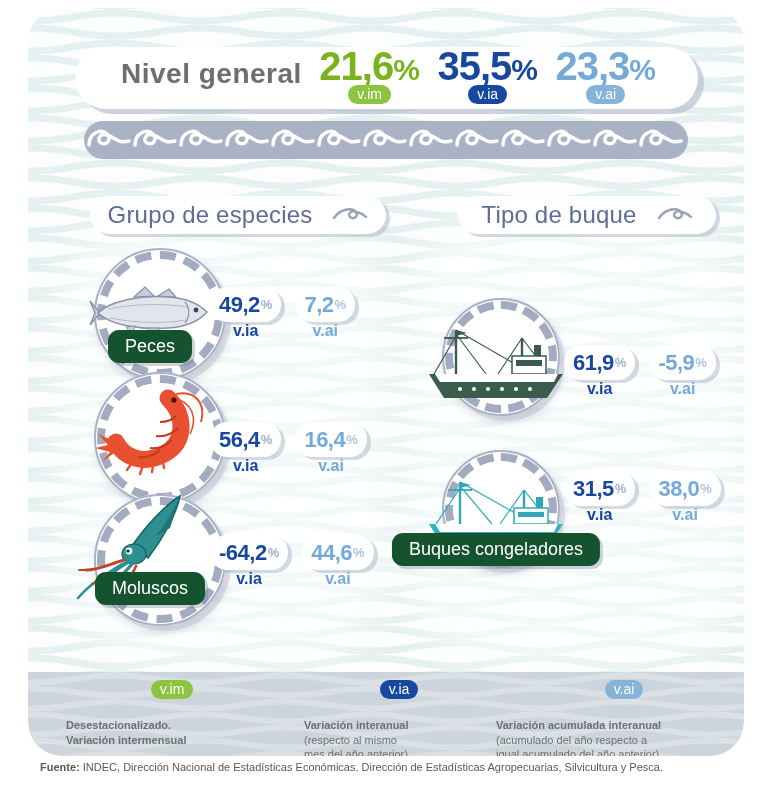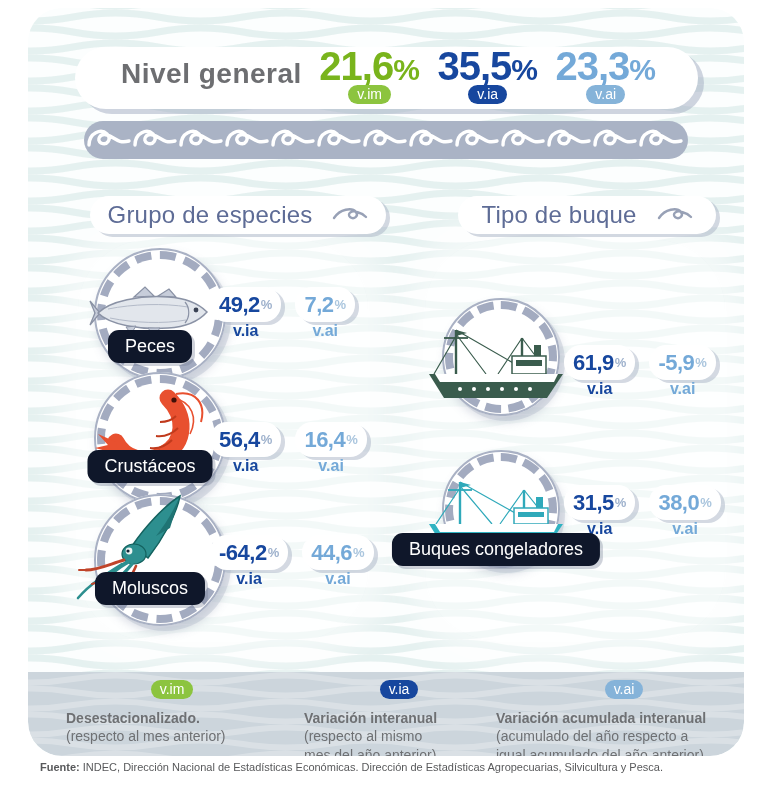--- a/index.html
+++ b/index.html
@@ -34,42 +34,42 @@
   .t-vessels{left:430px;top:188px;width:258px;}
   .curl{width:36px;height:20px;flex:0 0 auto;}
 
   
   .ring{position:absolute;border-radius:50%;background:#fff;box-shadow:5px 5px 0 rgba(173,181,198,.35),3px 6px 10px rgba(110,120,150,.25);}
   .ring::before{content:"";position:absolute;inset:3px;border-radius:50%;border:8px dashed #a3abc0;}
   .ring::after{content:"";position:absolute;inset:0;border-radius:50%;border:2px solid #a9b1c4;}
   .art{position:absolute;}
 
   
-  .label-pill{position:absolute;transform:translateX(-50%);background:#0f172a;color:#fff;font-size:18px;
+  .label-pill{position:absolute;transform:translateX(-50%);background:#14532d;color:#fff;font-size:18px;
     padding:6px 17px;border-radius:11px;white-space:nowrap;box-shadow:3px 3px 0 rgba(118,126,150,.35);z-index:5;}
 
   
   .values{position:absolute;display:flex;gap:14px;z-index:4;}
   .vcol{display:flex;flex-direction:column;align-items:center;}
   .vpill{background:#fff;border-radius:17px;height:35px;min-width:58px;padding:0 9px;box-sizing:border-box;
     display:inline-flex;align-items:center;justify-content:center;box-shadow:4px 3px 0 rgba(170,179,197,.5);}
   .vnum{font-size:22px;font-weight:bold;letter-spacing:-.5px;}
   .vpct{font-size:13px;font-weight:bold;margin-left:1px;}
   .dark .vnum{color:#17479e}.dark .vpct{color:#9fb2cd}
   .light .vnum{color:#74a9d8}.light .vpct{color:#abc6de}
   .vtag{font-size:16px;font-weight:bold;}
   .dark .vtag{color:#17479e}.light .vtag{color:#74a9d8}
 
   
   .legend-band{position:absolute;left:0;bottom:0;width:100%;height:84px;background:#ccd5dc;border-radius:0 0 34px 34px;overflow:hidden;}
   .legend-block{position:absolute;top:8px;display:flex;flex-direction:column;align-items:center;}
   .lb-1{left:38px;width:212px;}
   .lb-2{left:276px;width:190px;}
   .lb-3{left:468px;width:256px;}
-  .legend-text{margin-top:10px;font-size:14px;line-height:1.32;color:#6e7073;align-self:flex-start;}
+  .legend-text{margin-top:19px;font-size:11px;line-height:1.32;color:#6e7073;align-self:flex-start;}
   .legend-text .b{font-weight:bold;}
 
   .footer{position:absolute;left:40px;top:761px;font-size:11px;color:#58595b;}
   .footer b{font-weight:bold;}
 </style>
 </head>
 <body>
 
 <div class="sheet">
   <svg id="waves-main" class="waves" viewBox="0 0 716 748" preserveAspectRatio="none">
@@ -207,21 +207,20 @@
   <div class="ring" style="left:66px;top:364px;width:132px;height:132px"></div>
   <svg class="art" style="left:64px;top:370px;width:112px;height:112px" viewBox="0 0 112 112">
     <path d="M84 16 C104 12 114 26 109 44" fill="none" stroke="#e8502f" stroke-width="2"></path>
     <path d="M82 20 C100 24 106 40 98 56" fill="none" stroke="#e8502f" stroke-width="1.6"></path>
     <path d="M76 20 C94 38 94 64 72 76 C52 87 32 80 24 64" fill="none" stroke="#e8502f" stroke-width="17" stroke-linecap="round"></path>
     <path d="M84 38 C80 42 74 44 68 44 M86 50 C80 56 72 59 64 58 M80 62 C74 68 66 71 58 70 M68 72 C62 78 54 80 46 79" fill="none" stroke="#c03a1c" stroke-width="2"></path>
     <path d="M52 84 l-4 12 M62 82 l-2 12 M42 82 l-7 10 M70 78 l2 12" stroke="#e8502f" stroke-width="2.4" fill="none" stroke-linecap="round"></path>
     <path d="M24 64 L6 56 L16 67 L3 70 L18 74 L10 84 L26 72 Z" fill="#e8502f"></path>
     <circle cx="82" cy="22" r="2.6" fill="#401008"></circle>
   </svg>
-  <div class="label-pill" style="left:122px;top:442px">Crustáceos</div>
   <div class="values" style="left:182px;top:414px">
     <div class="vcol dark">
       <div class="vpill">
           <span class="vnum">56,4</span>
           <span class="vpct">%</span>
         </div>
       <div class="vtag">v.ia</div>
     </div>
     <div class="vcol light">
       <div class="vpill">
@@ -321,21 +320,21 @@
     <g fill="#ffffff">
       <circle cx="34" cy="71" r="2"></circle>
         <circle cx="48" cy="71" r="2"></circle>
         <circle cx="62" cy="71" r="2"></circle>
       <circle cx="76" cy="71" r="2"></circle>
         <circle cx="90" cy="71" r="2"></circle>
         <circle cx="104" cy="71" r="2"></circle>
     </g>
   </svg>
   <div class="label-pill" style="left:468px;top:525px">Buques congeladores</div>
-  <div class="values" style="left:536px;top:477px">
+  <div class="values" style="left:536px;top:463px">
     <div class="vcol dark">
       <div class="vpill">
           <span class="vnum">31,5</span>
           <span class="vpct">%</span>
         </div>
       <div class="vtag">v.ia</div>
     </div>
     <div class="vcol light">
       <div class="vpill">
           <span class="vnum">38,0</span>
@@ -353,21 +352,21 @@
         <path d="M-125 33 q 42.5 -7 85 0 q 42.5 7 85 0 q 42.5 -7 85 0 q 42.5 7 85 0 q 42.5 -7 85 0 q 42.5 7 85 0 q 42.5 -7 85 0 q 42.5 7 85 0 q 42.5 -7 85 0 q 42.5 7 85 0 q 42.5 -7 85 0 q 42.5 7 85 0" fill="none" stroke="#ffffff" stroke-width="6" opacity="0.28"></path>
         <path d="M-40 46 q 42.5 -7 85 0 q 42.5 7 85 0 q 42.5 -7 85 0 q 42.5 7 85 0 q 42.5 -7 85 0 q 42.5 7 85 0 q 42.5 -7 85 0 q 42.5 7 85 0 q 42.5 -7 85 0 q 42.5 7 85 0 q 42.5 -7 85 0 q 42.5 7 85 0" fill="none" stroke="#ffffff" stroke-width="6" opacity="0.28"></path>
         <path d="M-125 59 q 42.5 -7 85 0 q 42.5 7 85 0 q 42.5 -7 85 0 q 42.5 7 85 0 q 42.5 -7 85 0 q 42.5 7 85 0 q 42.5 -7 85 0 q 42.5 7 85 0 q 42.5 -7 85 0 q 42.5 7 85 0 q 42.5 -7 85 0 q 42.5 7 85 0" fill="none" stroke="#ffffff" stroke-width="6" opacity="0.28"></path>
         <path d="M-40 72 q 42.5 -7 85 0 q 42.5 7 85 0 q 42.5 -7 85 0 q 42.5 7 85 0 q 42.5 -7 85 0 q 42.5 7 85 0 q 42.5 -7 85 0 q 42.5 7 85 0 q 42.5 -7 85 0 q 42.5 7 85 0 q 42.5 -7 85 0 q 42.5 7 85 0" fill="none" stroke="#ffffff" stroke-width="6" opacity="0.28"></path>
         <path d="M-125 85 q 42.5 -7 85 0 q 42.5 7 85 0 q 42.5 -7 85 0 q 42.5 7 85 0 q 42.5 -7 85 0 q 42.5 7 85 0 q 42.5 -7 85 0 q 42.5 7 85 0 q 42.5 -7 85 0 q 42.5 7 85 0 q 42.5 -7 85 0 q 42.5 7 85 0" fill="none" stroke="#ffffff" stroke-width="6" opacity="0.28"></path>
       </svg>
     <div class="legend-block lb-1">
       <span class="badge bg-green">v.im</span>
       <div class="legend-text">
         <div class="b">Desestacionalizado.</div>
-        <div>(respecto al mes anterior)</div>
+        <div class="b">Variación intermensual</div>
       </div>
     </div>
     <div class="legend-block lb-2">
       <span class="badge bg-dark">v.ia</span>
       <div class="legend-text">
         <div class="b">Variación interanual</div>
         <div>(respecto al mismo</div>
         <div>mes del año anterior)</div>
       </div>
     </div>

